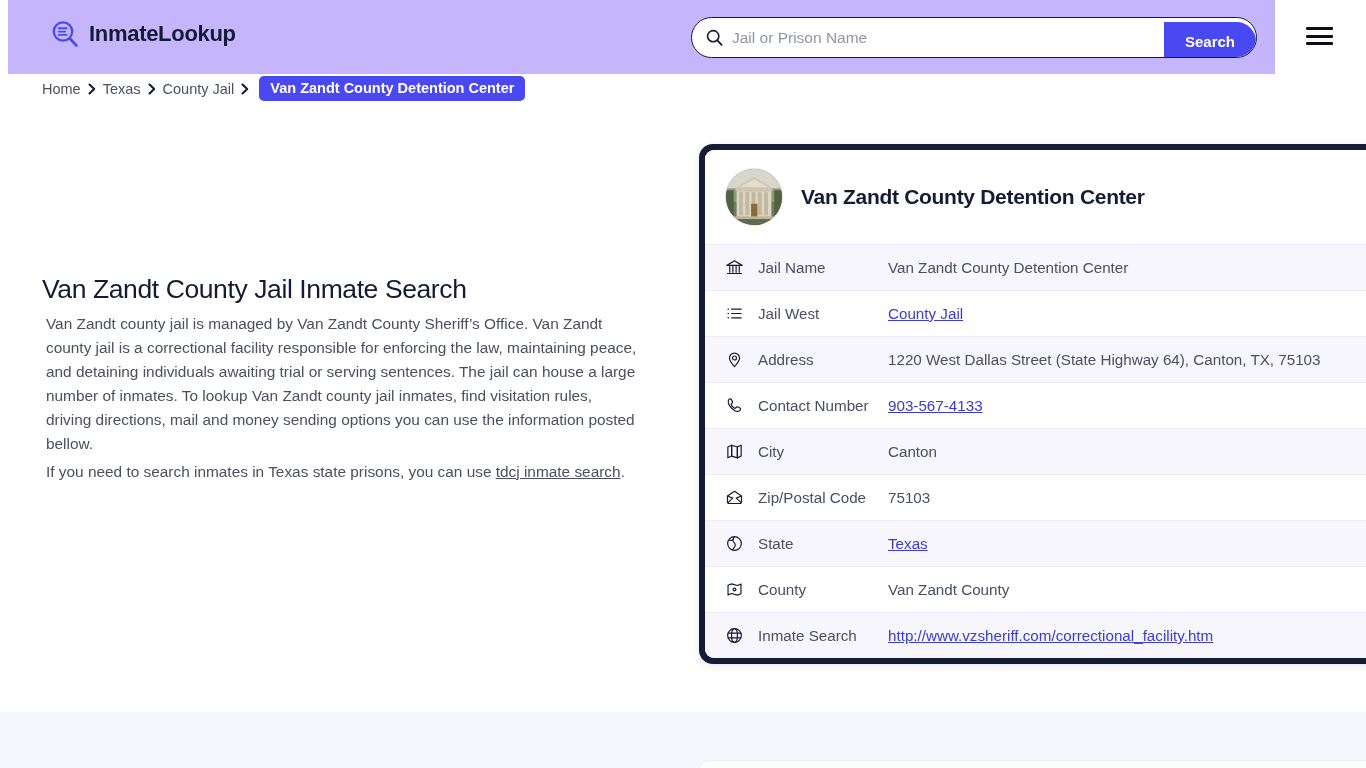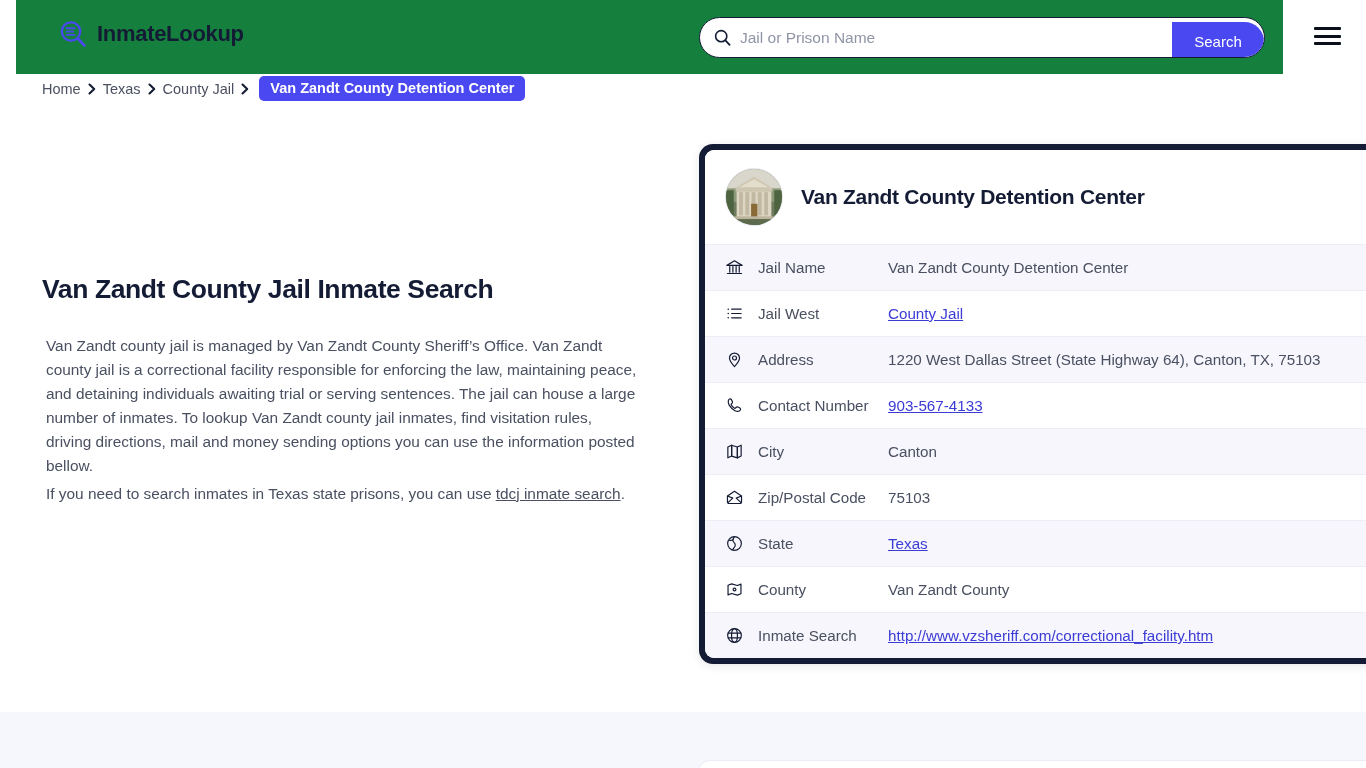--- a/index.html
+++ b/index.html
@@ -9,22 +9,22 @@
     overflow: hidden;
     background: #ffffff;
     font-family: "Liberation Sans", "DejaVu Sans", sans-serif;
     -webkit-font-smoothing: antialiased;
   }
 
   .page { position: relative; width: 1366px; height: 768px; background:#fff; }
 
   
   .header {
-    position: absolute; left: 16px; top: 0; width: 1267px; height: 74px;
-    background: #15803d;
+    position: absolute; left: 8px; top: 0; width: 1267px; height: 74px;
+    background: #c4b5fd;
     display: flex; align-items: center;
   }
   .brand {
     position: absolute; left: 42px; top: 19px;
     display: flex; align-items: center; gap: 9px;
     text-decoration: none;
   }
   .brand-icon { width: 30px; height: 30px; display: block; }
   .brand-text {
     font-size: 22px; font-weight: 700; color: #141b34;
@@ -44,21 +44,21 @@
   .search-input {
     flex: 1 1 auto; height: 100%; border: none; outline: none;
     font-size: 15.5px; color: #141b34;
     padding: 0 10px 0 9px; background: transparent;
     font-family: "Liberation Sans", "DejaVu Sans", sans-serif;
   }
   .search-input::placeholder { color: #9095a6; }
   .search-btn {
     flex: 0 0 auto; height: 100%; width: 92px;
     background: #4a48f0; color: #fff; border: none;
-    font-size: 15px; font-weight: 400; cursor: pointer;
+    font-size: 15px; font-weight: 700; cursor: pointer;
     border-radius: 0 20px 20px 0;
     font-family: "Liberation Sans", "DejaVu Sans", sans-serif;
     margin-top: 8px;
   }
 
   .hamburger {
     position: absolute; left: 1298px; top: 25px;
     width: 27px; height: 22px; cursor: pointer;
     display: flex; flex-direction: column; justify-content: space-between;
     padding: 2px 0;
@@ -84,22 +84,22 @@
   }
   .crumb-current {
     background: #4a48f0; color: #ffffff; font-weight: 700;
     border-radius: 5px; padding: 4px 11px 5px 11px;
     font-size: 14.5px; white-space: nowrap; margin-left: 3px;
   }
 
   
   .article { position: absolute; left: 42px; top: 274px; width: 600px; }
   .article h1 {
-    margin: 0 0 28px 0;
-    font-size: 26.5px; font-weight: 700; color: #141b34;
+    margin: 0 0 6px 0;
+    font-size: 26.5px; font-weight: 400; color: #141b34;
     letter-spacing: -0.4px; line-height: 1.2;
   }
   .article p {
     margin: 4px; font-size: 15.4px; line-height: 24px; color: #4a5061;
     max-width: 600px;
   }
   .article a.inline-link { color: #4a5061; text-decoration: underline; }
 
   
   .card {

